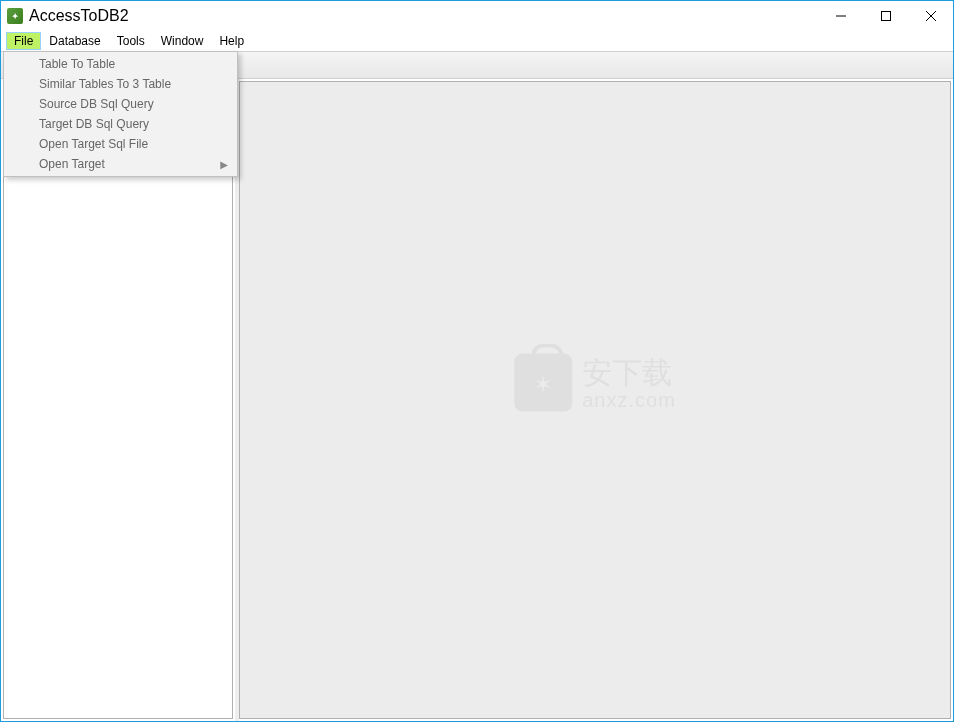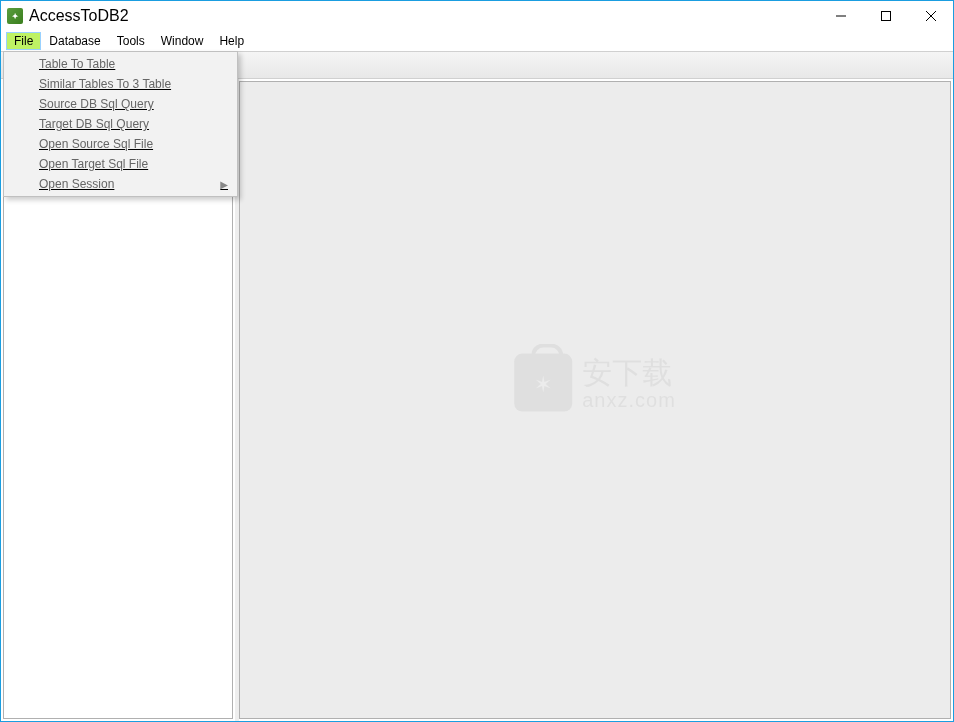--- a/index.html
+++ b/index.html
@@ -147,21 +147,20 @@
       left: 2px;
       width: 235px;
       background: #f2f2f2;
       border: 1px solid #c0c0c0;
       box-shadow: 3px 3px 5px rgba(0,0,0,0.2);
       z-index: 100;
       padding: 2px 1px;
     }
     .dd-inner {
       border-left: 28px solid #f2f2f2;
-      text-decoration: underline;
     }
     .dd-item {
       padding: 3px 8px 3px 6px;
       color: #666;
       cursor: pointer;
       display: flex;
       justify-content: space-between;
       align-items: center;
       margin-left: 0;
     }
@@ -231,23 +230,20 @@
     <div class="dd-item">
         <span>Similar Tables To 3 Table</span>
       </div>
     <div class="dd-item">
         <span>Source DB Sql Query</span>
       </div>
     <div class="dd-item">
         <span>Target DB Sql Query</span>
       </div>
     <div class="dd-item">
-        <span>Open Source Sql File</span>
-      </div>
-    <div class="dd-item">
         <span>Open Target Sql File</span>
       </div>
     <div class="dd-item">
-      <span>Open Session</span>
+      <span>Open Target</span>
       <span class="dd-arrow">▶</span>
     </div>
   </div>
 </div>
 
 </body></html>

